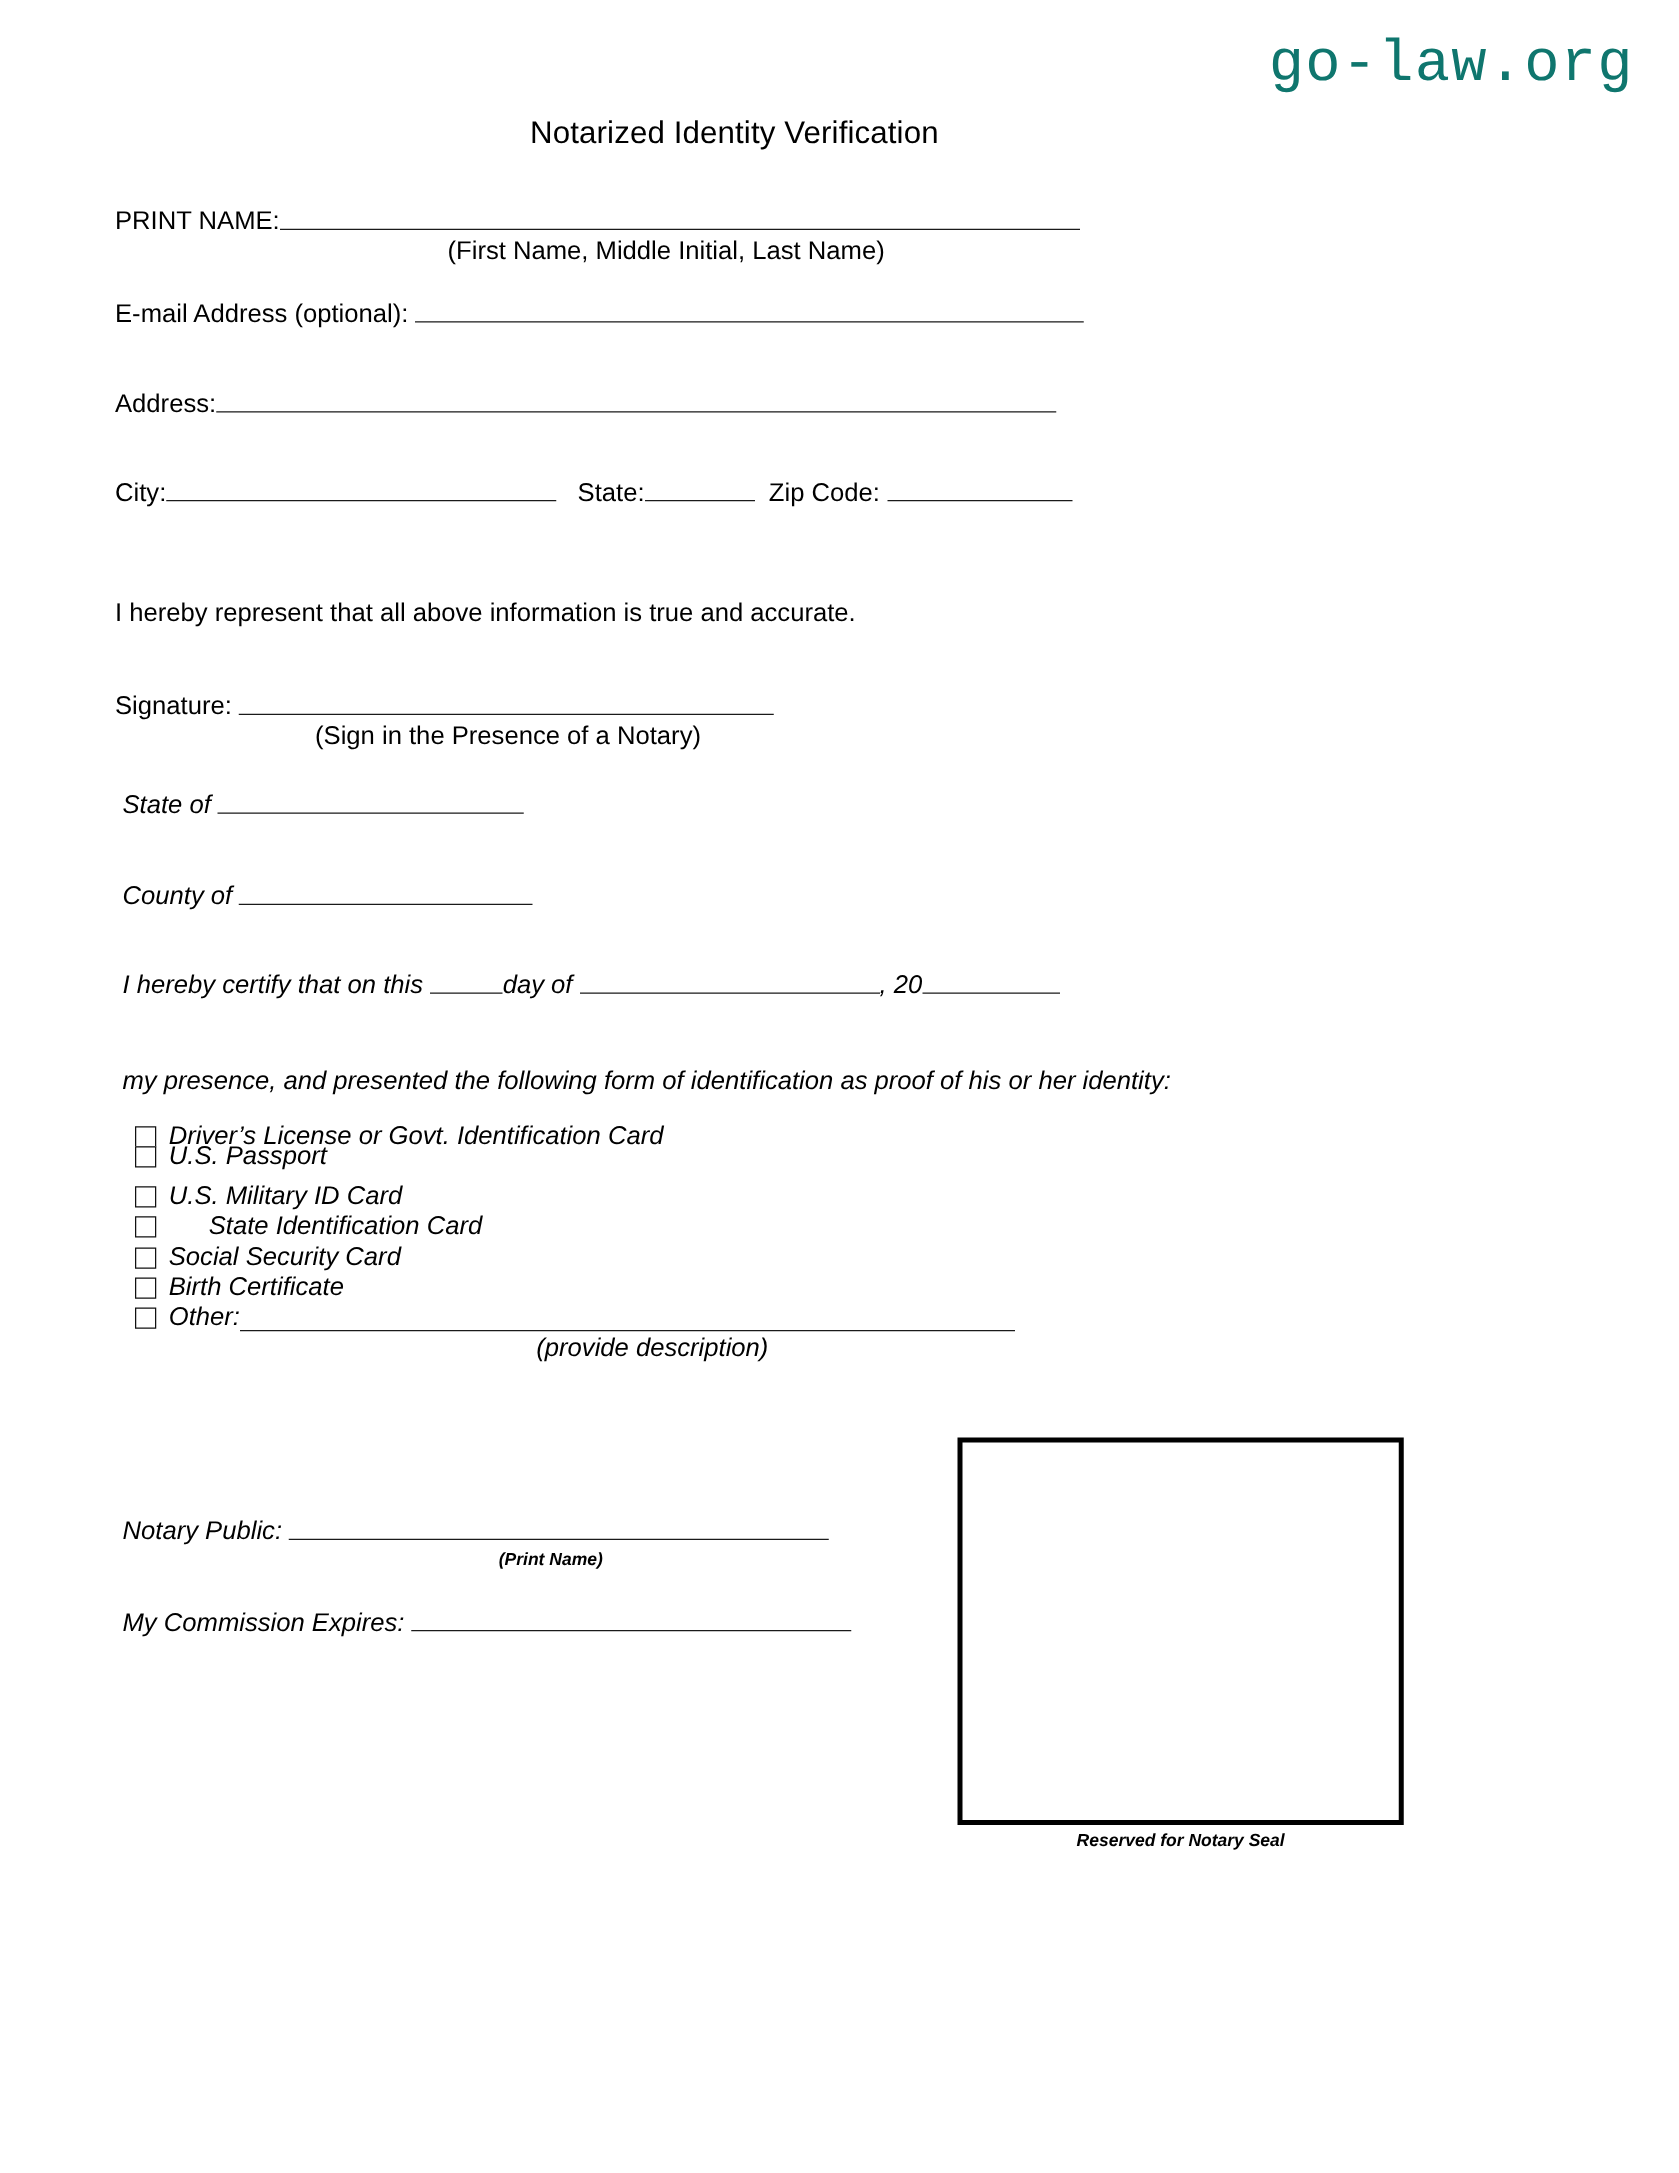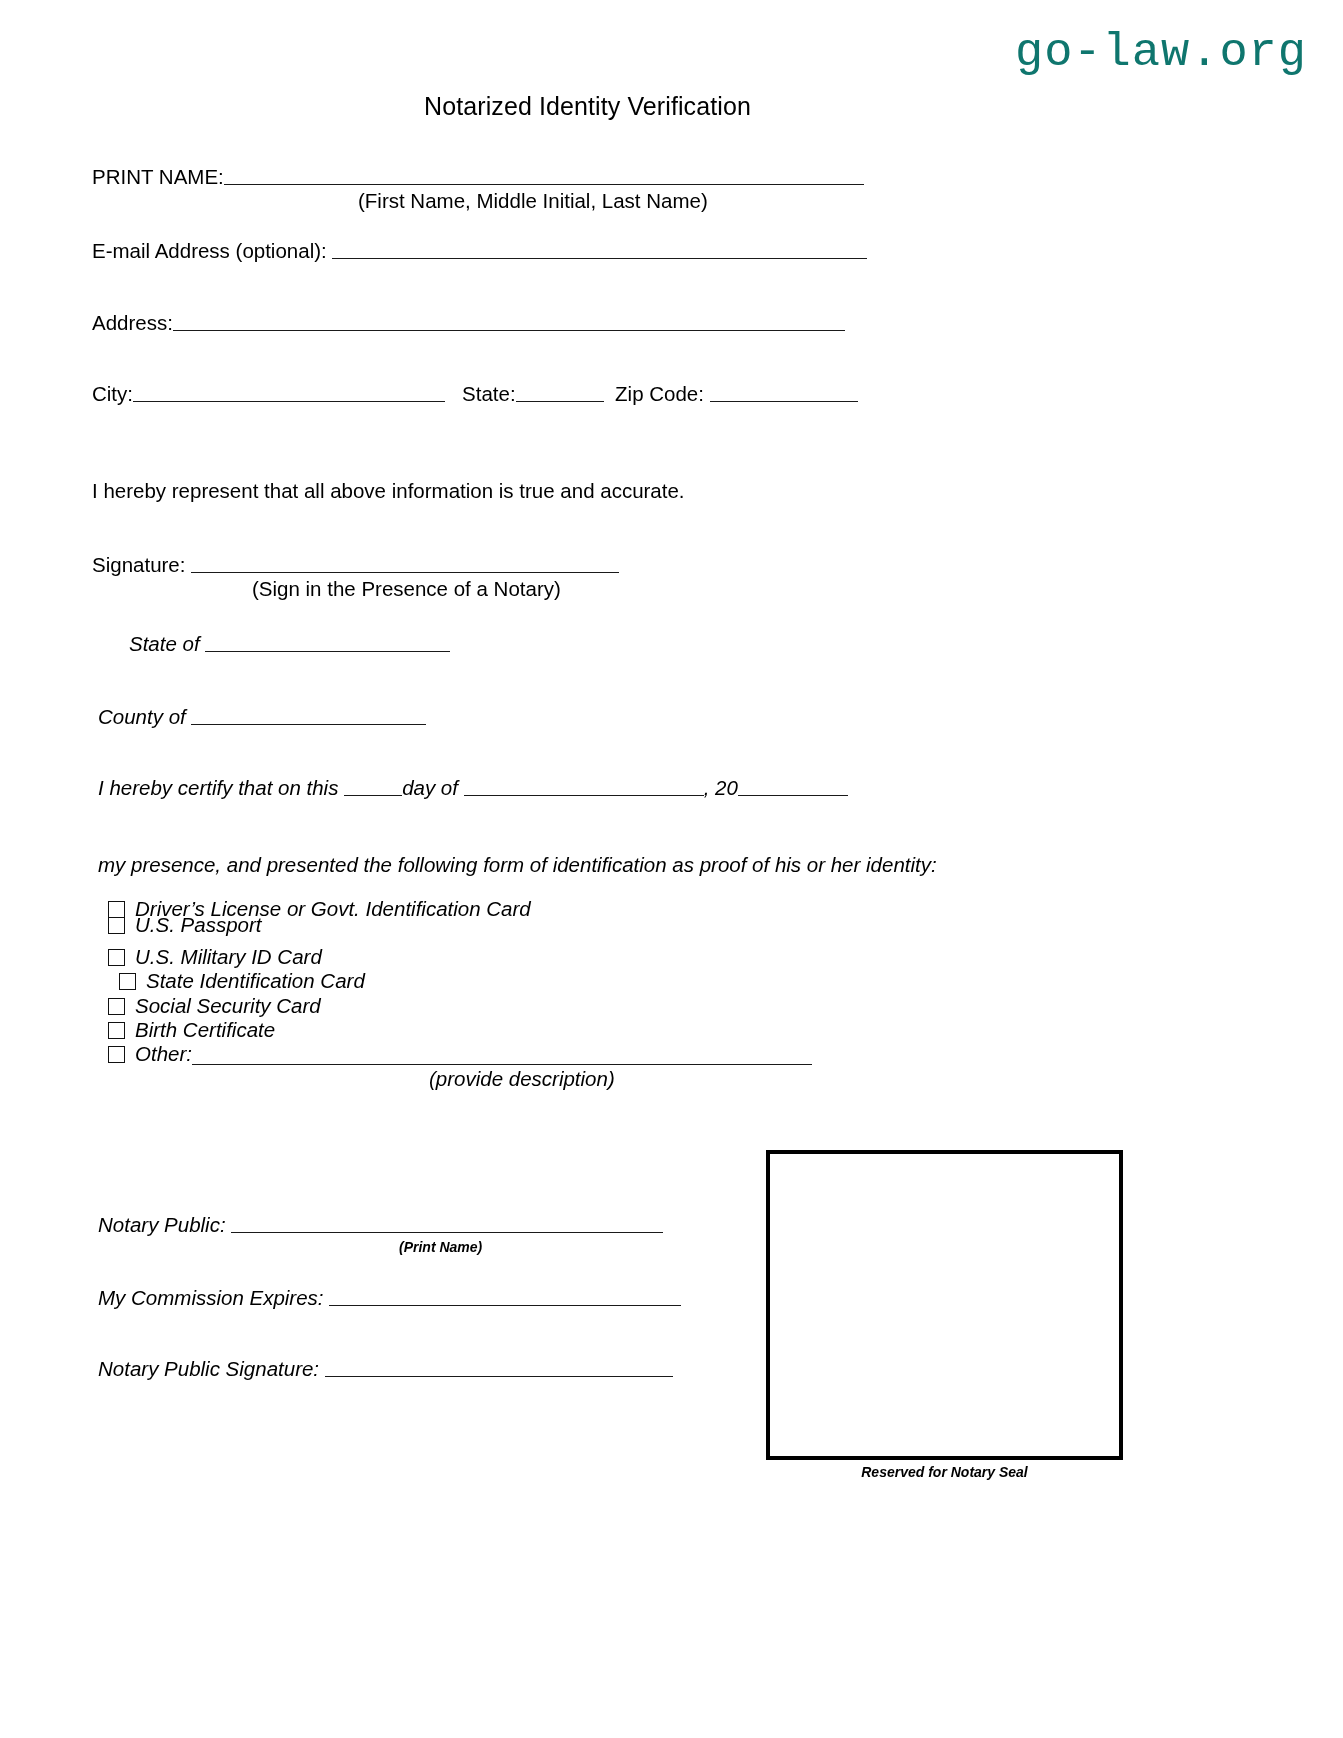--- a/index.html
+++ b/index.html
@@ -149,21 +149,21 @@
     <span class="lbl">City:</span><span class="fill" style="width:312px;"></span>&nbsp;&nbsp;&nbsp;<span class="lbl">State:</span><span class="fill" style="width:88px;"></span>&nbsp;&nbsp;<span class="lbl">Zip Code:</span>&nbsp;<span class="fill" style="width:148px;"></span>
   </div>
 
   <div class="row" style="left:92px; top:478px;">I hereby represent that all above information is true and accurate.</div>
 
   <div class="row" style="left:92px; top:552px;">
     <span class="lbl">Signature:</span>&nbsp;<span class="fill" style="width:428px;"></span>
   </div>
   <div class="caption" style="left:252px; top:577px;">(Sign in the Presence of a Notary)</div>
 
-  <div class="row it" style="left:98px; top:631px;margin-left:31px;">
+  <div class="row it" style="left:98px; top:631px;">
     <span class="lbl">State of</span>&nbsp;<span class="fill" style="width:245px;"></span>
   </div>
 
   <div class="row it" style="left:98px; top:704px;">
     <span class="lbl">County of</span>&nbsp;<span class="fill" style="width:235px;"></span>
   </div>
 
   <div class="row it" style="left:98px; top:775px;">
     <span class="lbl">I hereby certify that on this </span><span class="fill" style="width:58px;"></span><span class="lbl">day of </span><span class="fill" style="width:240px;"></span><span class="lbl">, 20</span><span class="fill" style="width:110px;"></span>
   </div>
@@ -178,21 +178,21 @@
     <span>Driver’s License or Govt. Identification Card</span>
   </div>
   <div class="cbrow" style="left:108px; top:913px;">
     <span class="checkbox"></span>
     <span>U.S. Passport</span>
   </div>
   <div class="cbrow" style="left:108px; top:945px;">
     <span class="checkbox"></span>
     <span>U.S. Military ID Card</span>
   </div>
-  <div class="cbrow" style="left:119px; top:969px;">
+  <div class="cbrow" style="left:108px; top:969px;gap:32px;">
     <span class="checkbox"></span>
     <span>State Identification Card</span>
   </div>
   <div class="cbrow" style="left:108px; top:994px;">
     <span class="checkbox"></span>
     <span>Social Security Card</span>
   </div>
   <div class="cbrow" style="left:108px; top:1018px;">
     <span class="checkbox"></span>
     <span>Birth Certificate</span>
@@ -210,17 +210,14 @@
 
   <div class="row it" style="left:98px; top:1212px;">
     <span class="lbl">Notary Public:</span>&nbsp;<span class="fill" style="width:432px;"></span>
   </div>
   <div class="caption tiny" style="left:399px; top:1239px;">(Print Name)</div>
 
   <div class="row it" style="left:98px; top:1285px;">
     <span class="lbl">My Commission Expires:</span>&nbsp;<span class="fill" style="width:352px;"></span>
   </div>
 
-  <div class="row it" style="left:98px; top:1356px;">
-    <span class="lbl">Notary Public Signature:</span>&nbsp;<span class="fill" style="width:348px;"></span>
-  </div>
 
 </div>
 
 </body></html>

